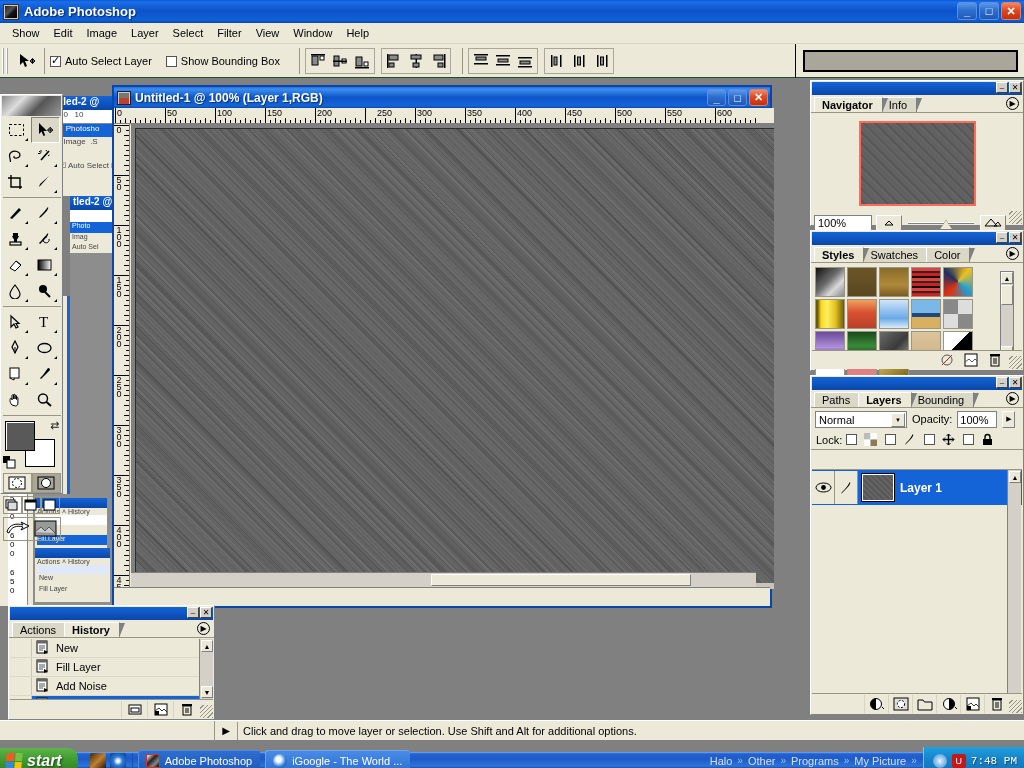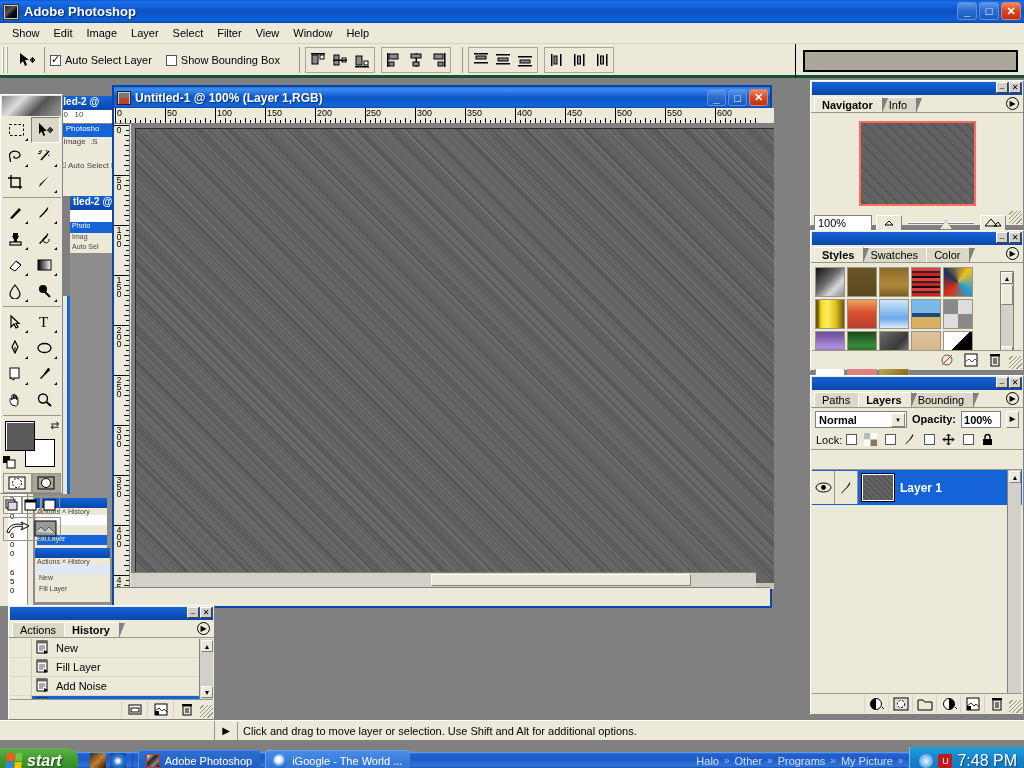--- a/index.html
+++ b/index.html
@@ -38,21 +38,21 @@
   #menubar {
     position:absolute; left:0; top:23px; width:1024px; height:21px;
     background:#ece9d8; display:flex; align-items:center; padding-left:5px;
     border-bottom:1px solid #d8d4c0;
   }
   #menubar .mi { padding:2px 7px; color:#000; font-size:11px; }
 
   
   #optionsbar {
     position:absolute; left:0; top:44px; width:1024px; height:34px;
-    background:#ece9d8; border-bottom:3px solid #14532d;
+    background:#ece9d8; border-bottom:1px solid #14532d;
     display:flex; align-items:center;
   }
   .grip { width:8px; height:26px; margin:0 3px 0 2px;
     background:repeating-linear-gradient(to right,#fff 0 1px,#aaa69a 1px 2px,#ece9d8 2px 4px); }
   .optbtn { width:26px; height:26px; display:flex; align-items:center; justify-content:center; }
   .vsep { width:1px; height:26px; background:#9a9684; margin:0 5px; }
   .cbx { width:11px; height:11px; border:1px solid #555; background:#fff; display:inline-block;
     position:relative; vertical-align:-2px; margin-right:4px; }
   .cbx.on:after{ content:"✓"; position:absolute; left:0px; top:-3px; font-size:11px; color:#000;}
   .optlabel { font-size:11px; margin-right:14px; white-space:nowrap; }
@@ -179,21 +179,21 @@
   #styles-scroll .sb{width:12px;height:12px;background:#ece9d8;border:1px solid #fff;border-right-color:#808080;border-bottom-color:#808080;display:flex;align-items:center;justify-content:center;font-size:7px;}
   #styles-scroll .sb.bot{position:absolute;bottom:0;}
   #styles-scroll .sbthumb{position:absolute;top:13px;left:0;width:12px;height:20px;background:#ece9d8;border:1px solid #fff;border-right-color:#808080;border-bottom-color:#808080;}
   .pal-footer { position:absolute; left:1px; right:1px; bottom:1px; height:19px;
       background:#ece9d8; border-top:1px solid #9a9684; display:flex; align-items:center; justify-content:flex-end; gap:2px; padding-right:16px;}
   .fbtn { width:22px;height:17px; display:flex; align-items:center; justify-content:center; }
   .grip-corner { position:absolute; right:1px; bottom:1px; width:13px; height:13px;
       background:repeating-linear-gradient(135deg,#ece9d8 0 2px,#9a9684 2px 3px); }
 
   #layers-panel { top:375px; width:214px; height:340px; }
-  #layers-modes { height:22px; display:flex; align-items:center; padding:0 4px; gap:5px;font-weight:bold; }
+  #layers-modes { height:22px; display:flex; align-items:center; padding:0 4px; gap:5px; }
   #blend-select { width:92px; height:17px; background:#fff; border:1px solid #808080; position:relative; font-size:11px; padding-left:3px; line-height:16px;}
   #blend-select .arrow{position:absolute;right:1px;top:1px;width:14px;height:14px;background:#ece9d8;border:1px solid #fff;border-right-color:#808080;border-bottom-color:#808080;display:flex;align-items:center;justify-content:center;font-size:6px;}
   #opacity-box { width:40px;height:17px;background:#fff;border:1px solid #808080;font-size:11px;padding-left:2px;line-height:16px;}
   #opacity-arrow{width:13px;height:17px;background:#ece9d8;border:1px solid #fff;border-right-color:#808080;border-bottom-color:#808080;display:flex;align-items:center;justify-content:center;font-size:7px;}
   #lock-row { height:20px; display:flex; align-items:center; padding:0 5px; gap:4px; border-bottom:1px solid #9a9684;}
   #lock-row .lk { display:flex; align-items:center; gap:3px; margin-right:4px;}
   .layer-row { height:35px; display:flex; align-items:center; background:#1464d8; }
   .layer-row .eye, .layer-row .brush { width:23px; height:33px; display:flex; align-items:center; justify-content:center;
       background:#ece9d8; border-right:1px solid #9a9684; }
   .layer-thumb { width:32px; height:27px; margin:0 6px 0 4px; background:#5c5c5c;
@@ -248,21 +248,21 @@
   .taskbtn.active { background:linear-gradient(to bottom,#2f6fd0,#1d58b8); box-shadow:inset 1px 1px 0 #4d8ae8; }
   .taskbtn.inactive { background:linear-gradient(to bottom,#4a8de8,#2d6ed0); box-shadow:inset 1px 1px 0 #6aa5f0;}
   .taskbtn .tbic { width:14px;height:14px; border-radius:2px; }
   #tb-right { margin-left:auto; display:flex; align-items:center; }
   .tb-toolbar { display:flex; align-items:center; gap:2px; color:#cfe0f8; font-size:11px; }
   .tb-toolbar .tbl { padding:0 3px; }
   .tb-toolbar .chev { font-size:10px; color:#9dc0ee; }
   #tray { display:flex; align-items:center; gap:5px; height:28px; padding:0 7px 0 9px; margin-left:6px;
       background:linear-gradient(to bottom,#1fa0e0 0%,#1682c8 45%,#1470b8 100%);
       border-left:1px solid #6ec8f0; }
-  #tray-clock { color:#fff; font-size:16px; text-shadow:1px 1px 1px rgba(0,0,0,.4); }
+  #tray-clock { color:#fff; font-size:11px; text-shadow:1px 1px 1px rgba(0,0,0,.4);font-family:Liberation Mono, monospace; }
   .trayic { width:14px; height:14px; border-radius:50%; display:flex;align-items:center;justify-content:center;font-size:9px;color:#fff;}
 </style>
 </head>
 <body>
 
 <div id="app-titlebar">
   <span class="ic"></span>
   <span id="app-title-text">Adobe Photoshop</span>
   <span class="winbtns">
     <span class="wb">_</span>
@@ -730,21 +730,21 @@
       <div class="rtick" style="left: 206px; width: 1px; bottom: 0px; height: 3px;"></div>
       <div class="rtick" style="left: 211px; width: 1px; bottom: 0px; height: 5px;"></div>
       <div class="rtick" style="left: 216px; width: 1px; bottom: 0px; height: 3px;"></div>
       <div class="rtick" style="left: 221px; width: 1px; bottom: 0px; height: 5px;"></div>
       <div class="rtick" style="left: 226px; width: 1px; bottom: 0px; height: 3px;"></div>
       <div class="rtick" style="left: 231px; width: 1px; bottom: 0px; height: 5px;"></div>
       <div class="rtick" style="left: 236px; width: 1px; bottom: 0px; height: 3px;"></div>
       <div class="rtick" style="left: 241px; width: 1px; bottom: 0px; height: 5px;"></div>
       <div class="rtick" style="left: 246px; width: 1px; bottom: 0px; height: 3px;"></div>
       <div class="rtick" style="left: 251px; width: 1px; bottom: 0px; height: 15px;"></div>
-      <div class="rnum" style="left: 252px; top: 1px;">250</div>
+      <div class="rnum" style="left: 263px; top: 1px;">250</div>
       <div class="rtick" style="left: 256px; width: 1px; bottom: 0px; height: 3px;"></div>
       <div class="rtick" style="left: 261px; width: 1px; bottom: 0px; height: 5px;"></div>
       <div class="rtick" style="left: 266px; width: 1px; bottom: 0px; height: 3px;"></div>
       <div class="rtick" style="left: 271px; width: 1px; bottom: 0px; height: 5px;"></div>
       <div class="rtick" style="left: 276px; width: 1px; bottom: 0px; height: 3px;"></div>
       <div class="rtick" style="left: 281px; width: 1px; bottom: 0px; height: 5px;"></div>
       <div class="rtick" style="left: 286px; width: 1px; bottom: 0px; height: 3px;"></div>
       <div class="rtick" style="left: 291px; width: 1px; bottom: 0px; height: 5px;"></div>
       <div class="rtick" style="left: 296px; width: 1px; bottom: 0px; height: 3px;"></div>
       <div class="rtick" style="left: 301px; width: 1px; bottom: 0px; height: 15px;"></div>

